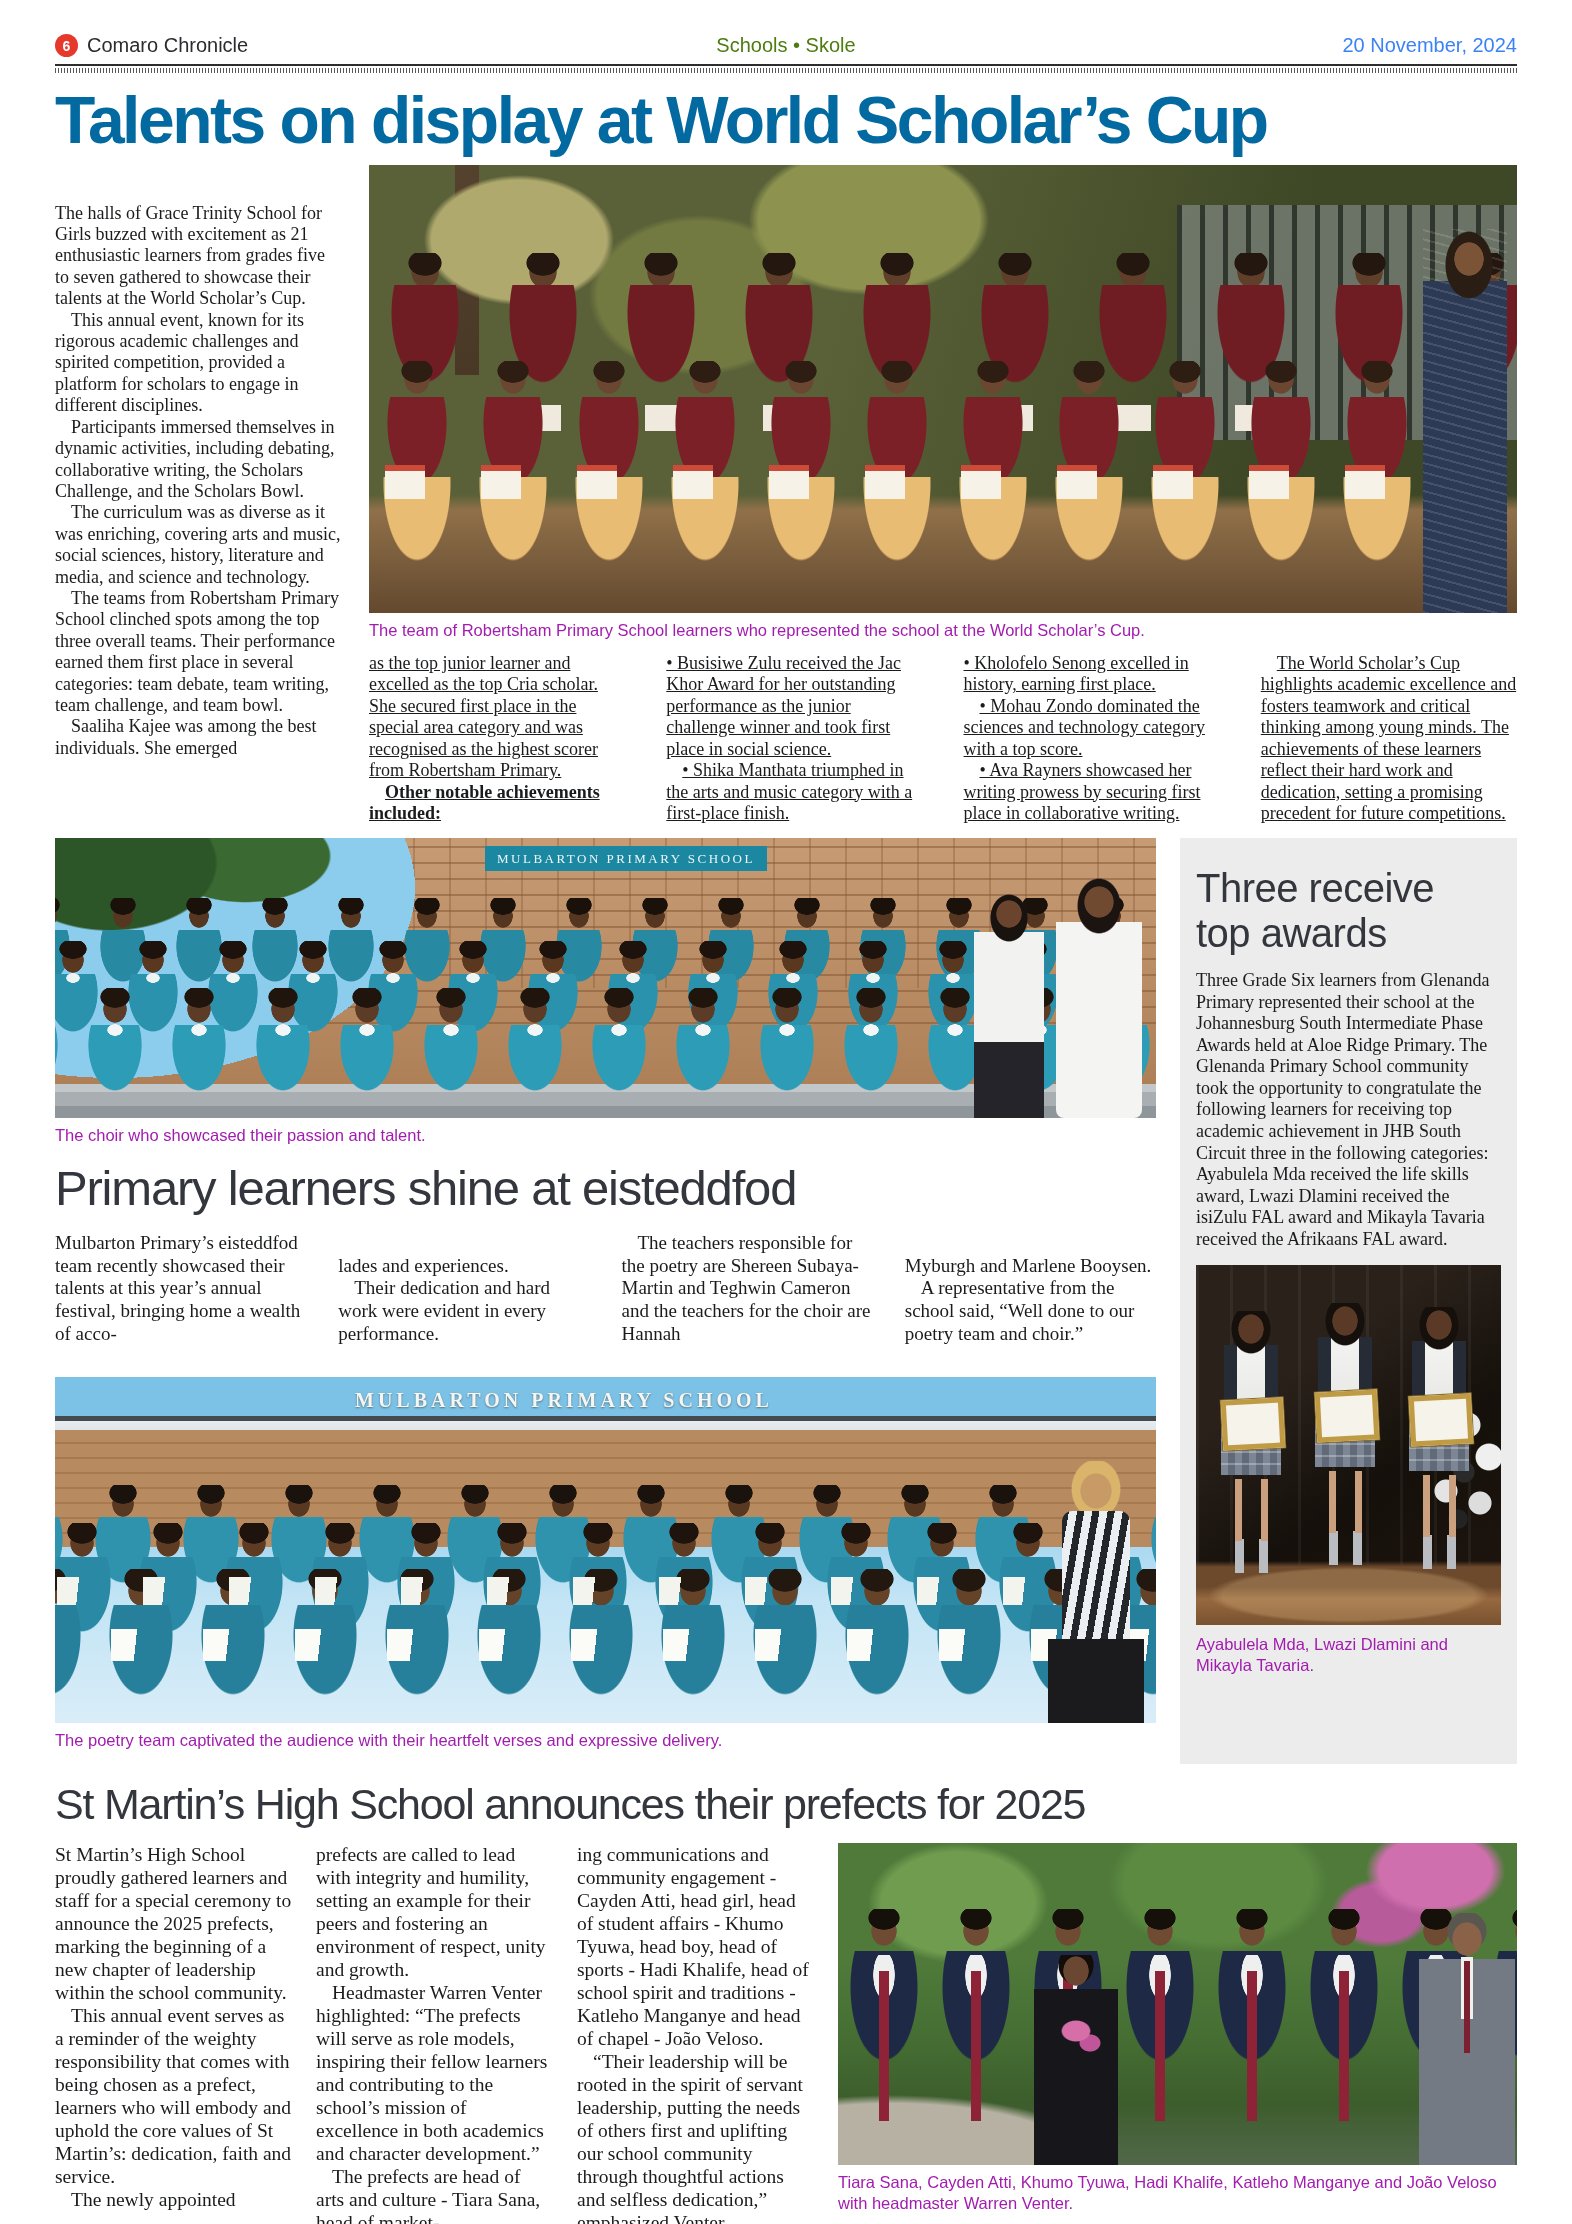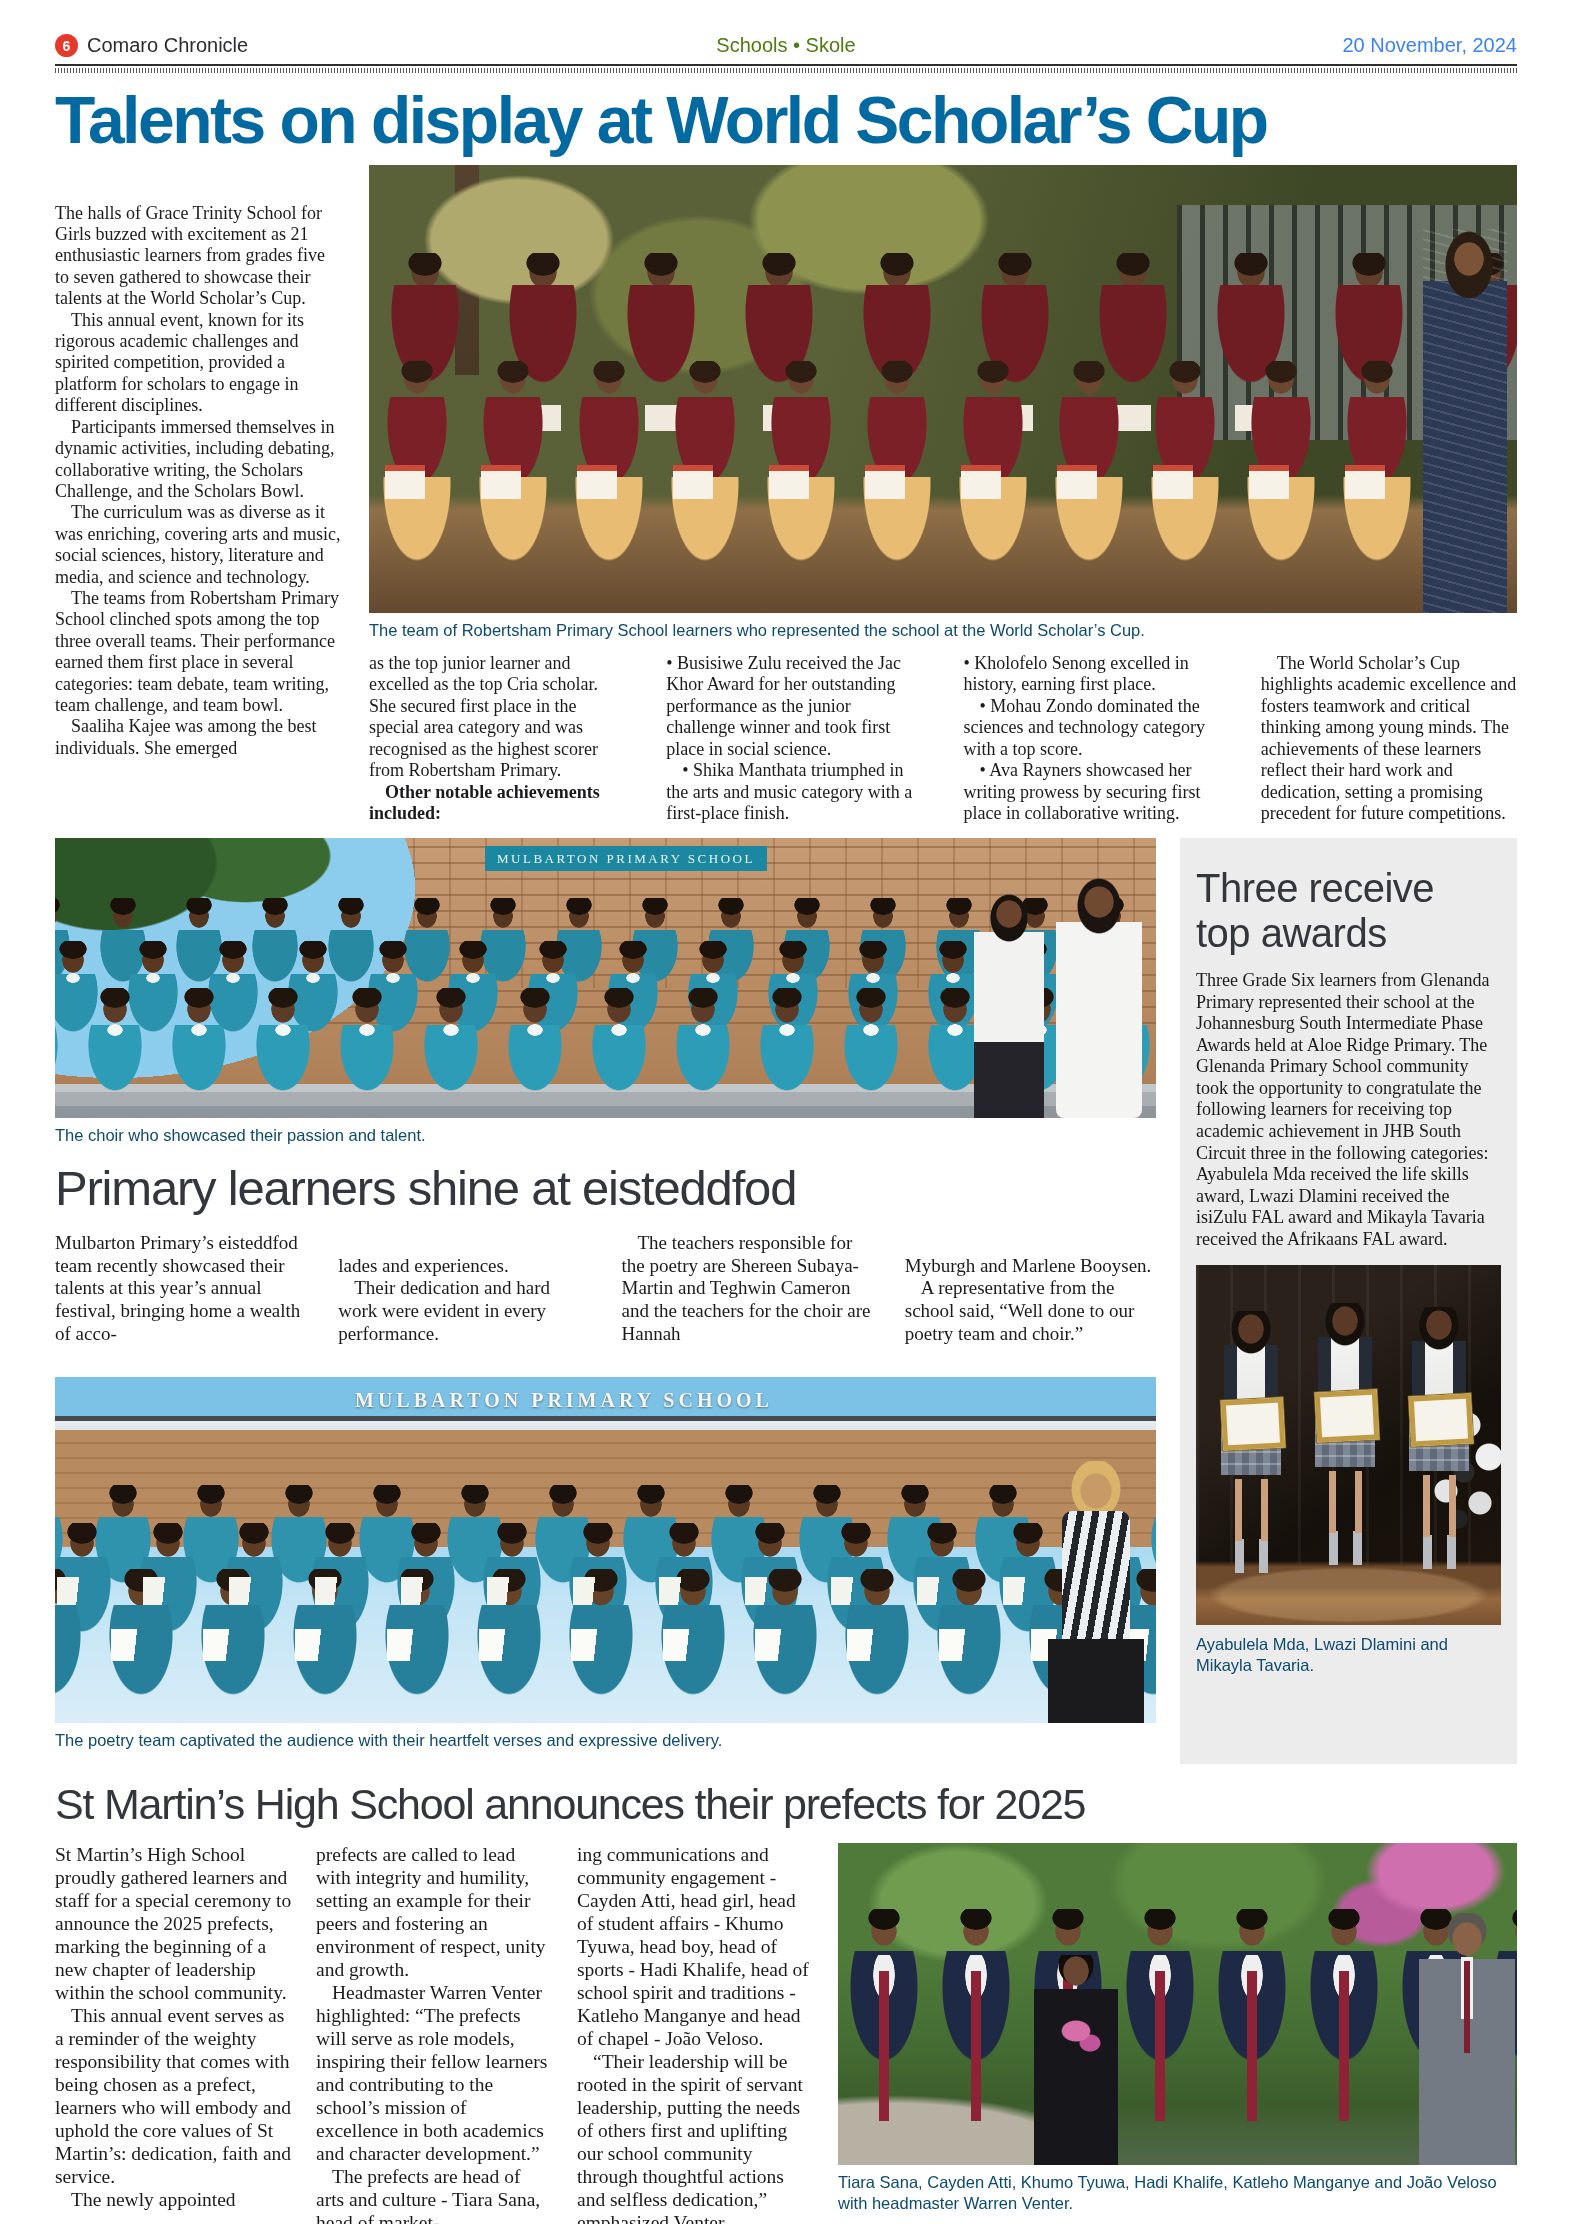--- a/index.html
+++ b/index.html
@@ -29,27 +29,27 @@
       color:#33363c;margin:16px 0 18px;}
   .h2-prefects{font-size:43px;margin:0 0 16px;}
   .sidebar h3{font:400 40px/1.12 "Liberation Sans",sans-serif;letter-spacing:-.5px;
       color:#33363c;margin:4px 0 14px;width:270px;}
 
   
   .body p{margin:0;}
   .body p + p{text-indent:16px;}
   .body .lead{font-weight:bold;}
   .if p:first-child{text-indent:16px;}
-  .caption{font:16.5px/1.3 "Liberation Sans",sans-serif;color:#0c4a6e;margin:7px 0 12px;}
+  .caption{font:16.5px/1.3 "Liberation Sans",sans-serif;color:#a21caf;margin:7px 0 12px;}
 
   
   .a1{display:flex;gap:26px;}
   .a1-left{flex:0 0 288px;padding-top:38px;font-size:18px;line-height:1.19;}
   .a1-right{flex:1;min-width:0;}
-  .a1-cols{display:flex;gap:41px;}
+  .a1-cols{display:flex;gap:41px;text-decoration:underline;}
   .a1-cols .col{flex:1;font-size:18px;line-height:1.19;}
 
   
   .a2row{display:flex;gap:24px;margin-top:14px;}
   .a2-main{flex:1;min-width:0;}
   .a2-cols{display:flex;gap:32px;margin-bottom:32px;align-items:flex-end;}
   .a2-cols .col{flex:1;font-size:19px;line-height:1.19;}
   .sidebar{flex:0 0 337px;background:#ececec;padding:24px 16px 0;box-sizing:border-box;}
   .sb-body{font-size:18px;line-height:1.2;}
   .sidebar .caption{margin:9px 0 0;}

